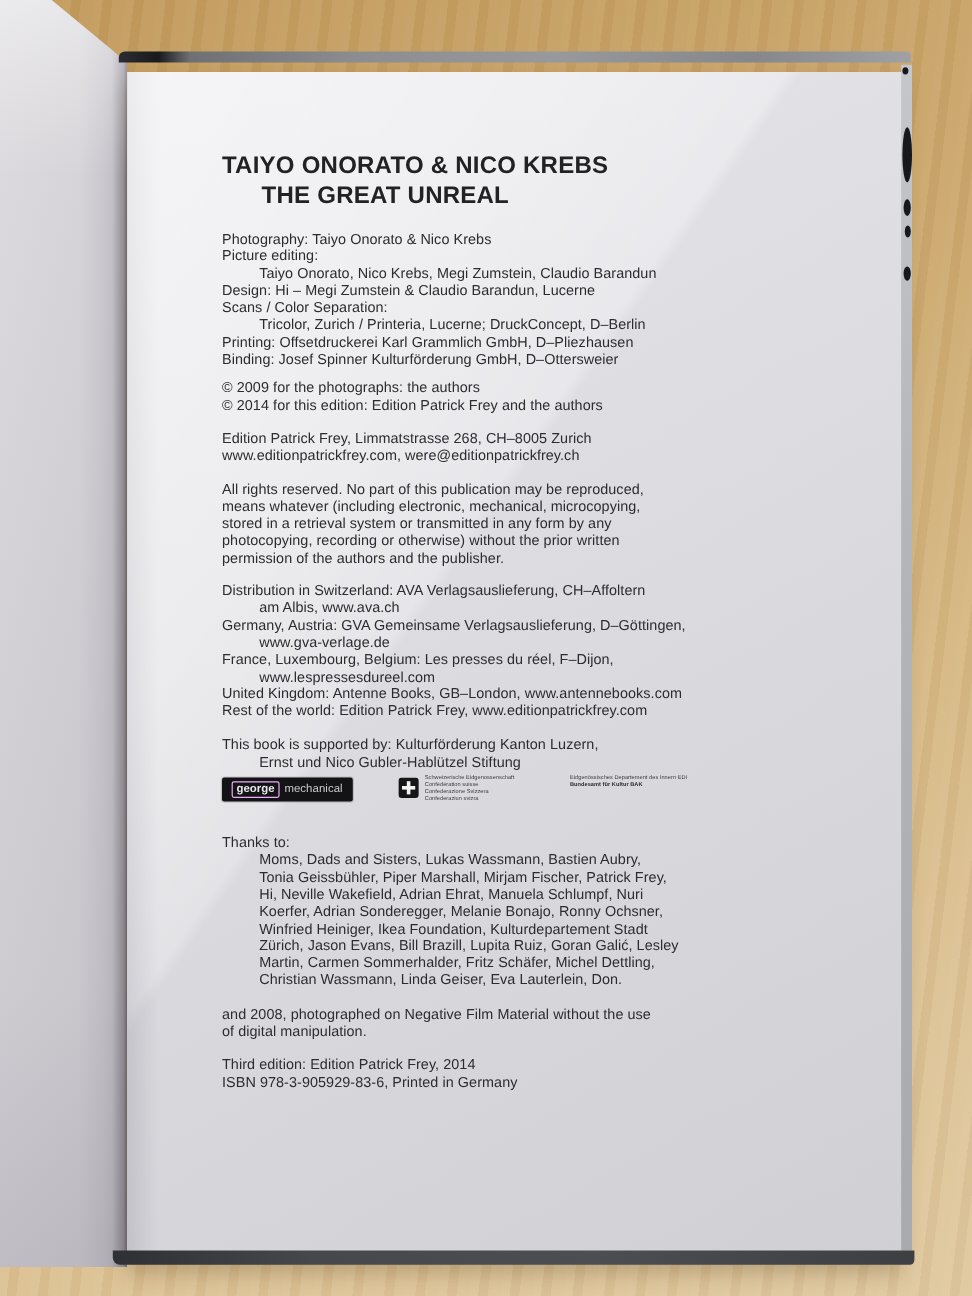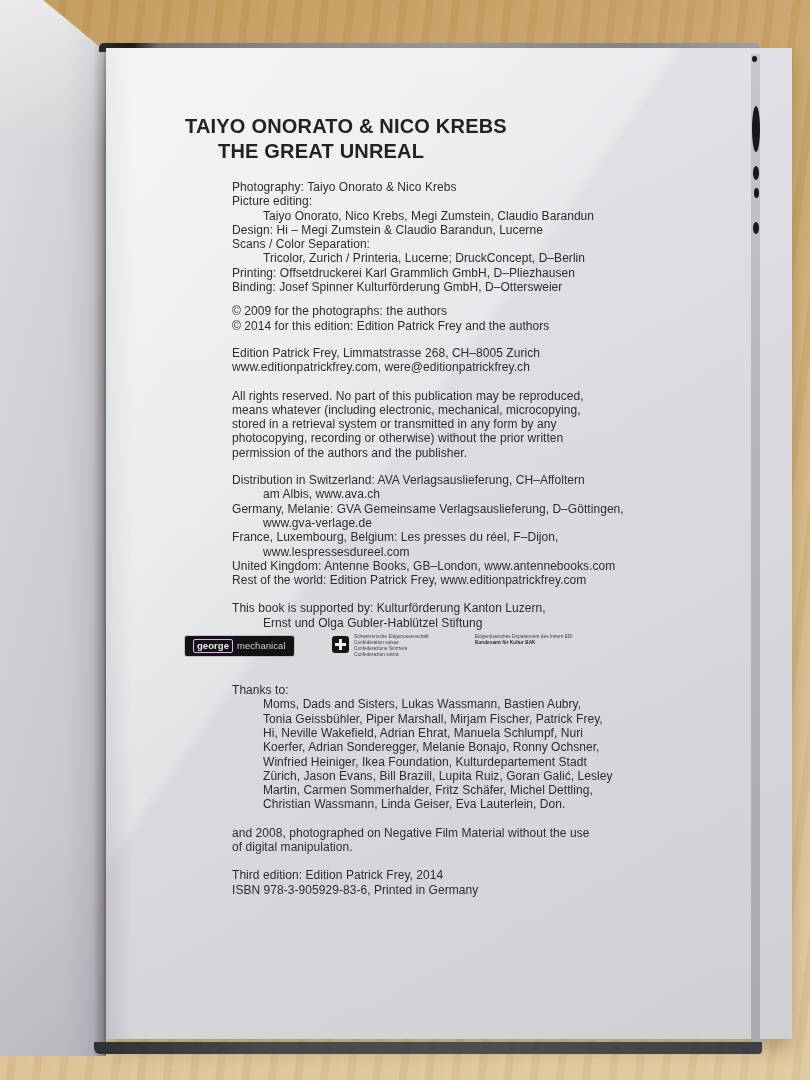--- a/index.html
+++ b/index.html
@@ -27,47 +27,46 @@
     clip-path:polygon(0 0,43px 0,106px 52px,106px 100%,0 100%);
   }
   
   .book{position:absolute;left:0;top:0;width:762px;height:1056px;}
   .edge-top{
     position:absolute;left:99px;top:43px;width:660px;height:9px;
     border-radius:5px 3px 0 0;
     background:linear-gradient(90deg,#2c2d31 0%,#191a1d 5%,#6e7074 9%,#8b8d91 30%,#97999d 55%,#85878b 80%,#9fa1a5 100%);
   }
   .page{
-    position:absolute;left:106px;top:48px;width:646px;height:991px;
+    position:absolute;left:106px;top:60px;width:646px;height:991px;
     background:
       linear-gradient(125deg,rgba(255,255,255,0.55) 0%,rgba(255,255,255,0.30) 28%,rgba(255,255,255,0.07) 41%,rgba(86,84,100,0.05) 42%,rgba(86,84,100,0.10) 100%),
       linear-gradient(90deg,rgba(96,92,108,0.16) 0,rgba(96,92,108,0) 26px),
       linear-gradient(180deg,#e9e8ec 0%,#e3e2e6 55%,#dedde1 100%);
     box-shadow:0 10px 16px rgba(70,45,10,0.25);
-    padding-left:40px;
   }
   .edge-right{
     position:absolute;left:751px;top:54px;width:9px;height:988px;
     background:linear-gradient(180deg,#c6c7cb 0%,#b4b5b9 40%,#a9aaae 100%);
   }
   .edge-right .blob{position:absolute;background:#17181b;border-radius:50%;}
   .edge-bottom{
     position:absolute;left:94px;top:1042px;width:668px;height:12px;
     border-radius:0 0 4px 6px;
     background:linear-gradient(90deg,#2e3034 0%,#46484c 25%,#4c4e52 60%,#3d3f43 100%);
   }
   
   .content{
     position:absolute;left:79px;top:66px;width:540px;
     color:#2c2c30;font-size:12px;line-height:14.3px;
     letter-spacing:0.05px;
   }
   .title{font-size:20px;line-height:25px;font-weight:bold;letter-spacing:0.2px;margin-bottom:16px;color:#222226;}
   .title .t2{padding-left:33px;}
-  .block{margin-bottom:13px;margin-left:47px;}
+  .block{margin-bottom:13px;}
   .block.mb14{margin-bottom:14px;}
   .block.mb10{margin-bottom:10px;}
   .block.mb4{margin-bottom:4px;}
   .line{white-space:nowrap;}
   .line.indent{padding-left:31px;}
   
   .logos{display:flex;align-items:flex-start;margin:0 0 15px 0;height:34px;}
   .george{
     display:inline-flex;align-items:center;gap:4px;
     background:#131316;color:#e8e8e8;border-radius:2px;
@@ -126,31 +125,31 @@
             <div class="line">All rights reserved. No part of this publication may be reproduced,</div>
             <div class="line">means whatever (including electronic, mechanical, microcopying,</div>
             <div class="line">stored in a retrieval system or transmitted in any form by any</div>
             <div class="line">photocopying, recording or otherwise) without the prior written</div>
             <div class="line">permission of the authors and the publisher.</div>
           </div>
 
         <div class="block mb14">
             <div class="line">Distribution in Switzerland: AVA Verlagsauslieferung, CH–Affoltern</div>
             <div class="line indent">am Albis, www.ava.ch</div>
-            <div class="line">Germany, Melanie: GVA Gemeinsame Verlagsauslieferung, D–Göttingen,</div>
+            <div class="line">Germany, Austria: GVA Gemeinsame Verlagsauslieferung, D–Göttingen,</div>
             <div class="line indent">www.gva-verlage.de</div>
             <div class="line">France, Luxembourg, Belgium: Les presses du réel, F–Dijon,</div>
             <div class="line indent">www.lespressesdureel.com</div>
             <div class="line">United Kingdom: Antenne Books, GB–London, www.antennebooks.com</div>
             <div class="line">Rest of the world: Edition Patrick Frey, www.editionpatrickfrey.com</div>
           </div>
 
         <div class="block mb4">
             <div class="line">This book is supported by: Kulturförderung Kanton Luzern,</div>
-            <div class="line indent">Ernst und Olga Gubler-Hablützel Stiftung</div>
+            <div class="line indent">Ernst und Nico Gubler-Hablützel Stiftung</div>
           </div>
 
         <div class="logos">
           <div class="george">
             <span class="g1">george</span>
             <span class="g2">mechanical</span>
           </div>
           <div class="swiss">
             <svg width="17" height="17" viewBox="0 0 17 17">
               <rect x="0" y="0" width="17" height="17" rx="3" fill="#161619"></rect>

